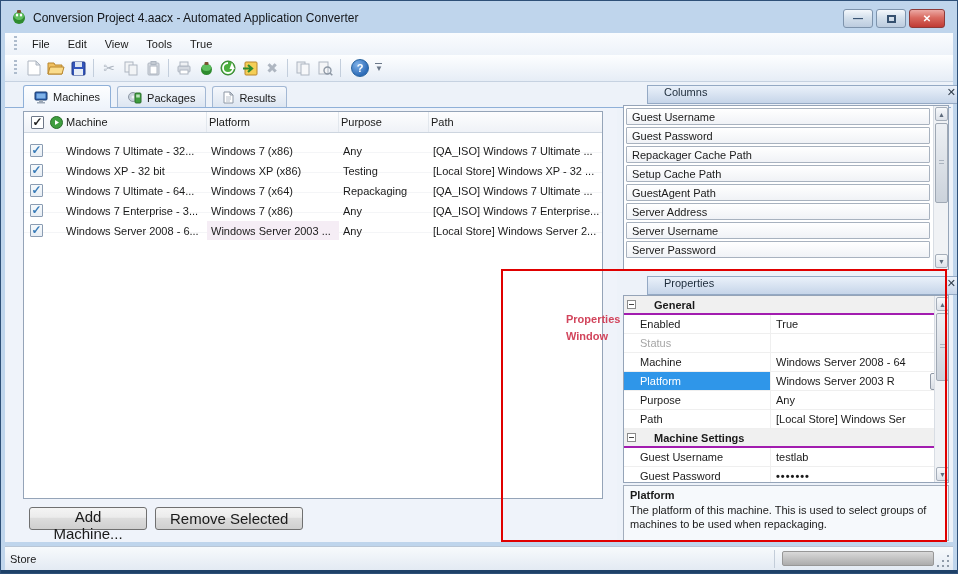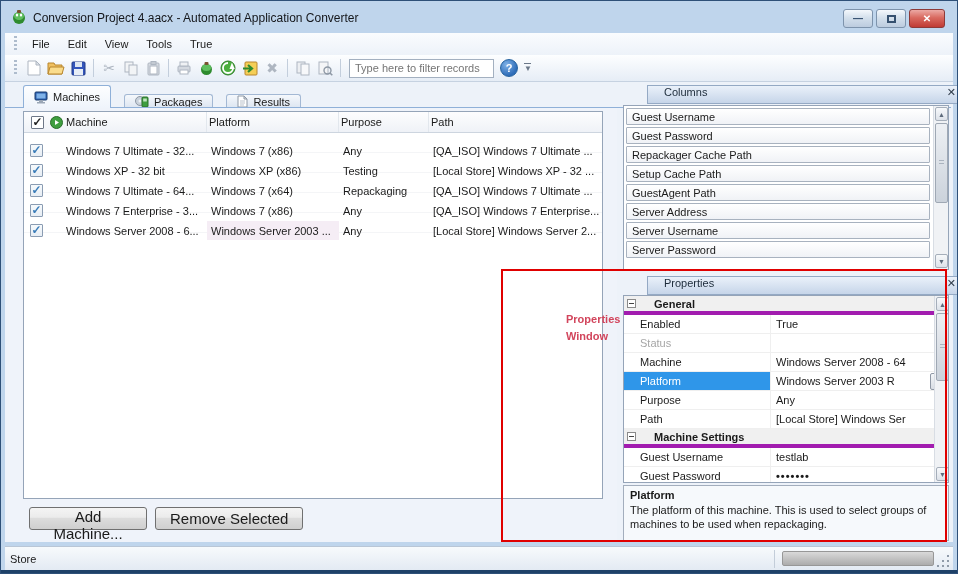--- a/index.html
+++ b/index.html
@@ -44,22 +44,22 @@
              color:#fff; font-weight:bold; font-size:11px; display:flex; align-items:center; justify-content:center;
              border:1px solid #24629F; }
   .overflow { margin-left:6px; color:#6B7889; font-size:8px; line-height:1;
               display:flex; flex-direction:column; align-items:center; }
   .overflow .bar { width:7px; height:1.5px; background:#6B7889; margin-bottom:1px; }
 
   
   .client { position:absolute; left:4px; top:81px; right:4px; height:460px; background:#EDF2F9; }
 
   
-  .tabstrip { position:absolute; left:4px; top:84px; height:23px; display:flex; align-items:flex-end; padding-left:18px; gap:13px; }
-  .tab { height:14px; display:flex; align-items:center; gap:5px; padding:0 10px;
+  .tabstrip { position:absolute; left:4px; top:84px; height:23px; display:flex; align-items:flex-end; padding-left:18px; gap:6px; }
+  .tab { height:22px; display:flex; align-items:center; gap:5px; padding:0 10px;
          border:1px solid #A3B8D4; border-bottom:none; border-radius:3px 3px 0 0;
          background:linear-gradient(#F5F8FC,#DCE5F1); cursor:default; }
   .tab.active { background:linear-gradient(#FDFEFF,#EFF4FB); border-color:#8FB0D8; height:23px; position:relative; z-index:2; }
   .tabline { position:absolute; left:4px; top:106px; width:946px; height:1px; background:#8FB0D8; }
 
   
   .tabpage { position:absolute; left:4px; top:107px; width:612px; height:434px; background:#EFF3FA; }
 
   .listbox { position:absolute; left:22px; top:110px; width:580px; height:388px; background:#fff;
              border:1px solid #95A4B8; overflow:hidden; }
@@ -109,21 +109,21 @@
   .sthumb::after { content:""; position:absolute; left:3px; right:3px; top:50%; margin-top:-3px; height:6px;
             background:repeating-linear-gradient(#AAB3BF 0 1px, transparent 1px 3px); }
 
   
   .propbody { position:absolute; left:622px; top:294px; width:326px; height:188px; background:#fff;
               border:1px solid #95A4B8; overflow:hidden; }
   .prow { display:flex; height:19px; align-items:center; border-bottom:1px solid #EFEFEF; }
   .prow .plabel { width:147px; padding-left:16px; border-right:1px solid #EFEFEF; height:100%;
                   display:flex; align-items:center; overflow:hidden; white-space:nowrap; }
   .prow .pvalue { flex:1; padding-left:5px; overflow:hidden; white-space:nowrap; display:flex; align-items:center; height:100%; }
-  .prow.cat { background:#F0F0F0; font-weight:bold; border-bottom:4px solid #a21caf; }
+  .prow.cat { background:#F0F0F0; font-weight:bold; border-bottom:2px solid #a21caf; }
   .prow.cat .pcatlbl { padding-left:18px; }
   .expander { width:9px; height:9px; border:1px solid #8A8A8A; background:#fff; position:relative; margin-left:3px; flex:none; }
   .expander::after { content:""; position:absolute; left:1px; right:1px; top:3px; height:1px; background:#444; }
   .prow .plabel.sel { background:#2F96E9; color:#fff; }
   .prow .plabel.dis { color:#A6A6A6; }
   .ddbtn { margin-left:auto; width:17px; height:17px; border:1px solid #8F98A5; border-radius:2px;
            background:linear-gradient(#F4F6F8,#D8DDE4); color:#444; font-size:7px;
            display:flex; align-items:center; justify-content:center; margin-right:1px; }
 
   .propdesc { position:absolute; left:622px; top:484px; width:326px; height:56px; background:#F6F9FC;
@@ -259,21 +259,20 @@
         </svg>
     </span>
     <span class="ti">
       <svg width="15" height="15" viewBox="0 0 15 15">
           <rect x="1" y="1" width="9" height="12" fill="#F4F5F7" stroke="#AEB6C1"></rect>
           <circle cx="9.5" cy="9.5" r="3.5" fill="none" stroke="#8E98A5" stroke-width="1.4"></circle>
           <path d="M12 12l2.3 2.3" stroke="#8E98A5" stroke-width="1.6"></path>
         </svg>
     </span>
     <span class="tsep"></span>
-    <input class="filterbox" placeholder="Type here to filter records" style="">
     <div class="helpbtn">?</div>
     <div class="overflow"><span class="bar"></span>▼</div>
   </div>
 
   <div class="client"></div>
 
   <div class="tabstrip">
     <div class="tab active">
       <svg width="14" height="13" viewBox="0 0 14 13">
           <rect x="1" y="1" width="12" height="8" rx="1" fill="#2B5FAE" stroke="#1A3C6E"></rect>

